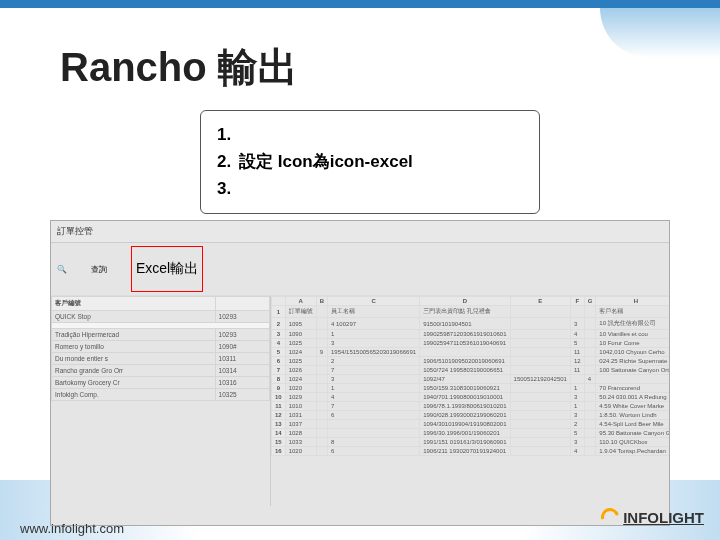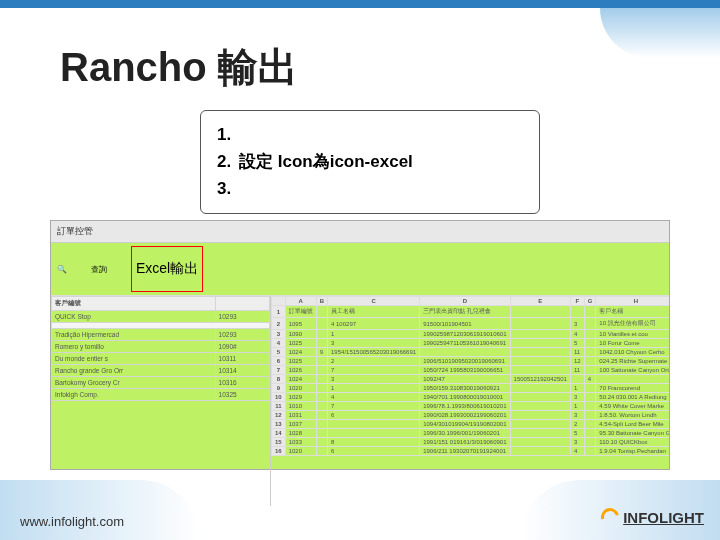--- a/index.html
+++ b/index.html
@@ -5,36 +5,36 @@
   * { margin: 0; padding: 0; box-sizing: border-box; }
   body { width: 720px; height: 540px; background: #fff; font-family: "Microsoft JhengHei", Arial, sans-serif; position: relative; overflow: hidden; }
   .top-bar { width: 100%; height: 8px; background: #2c7cc0; }
   .wave { position: absolute; top: 8px; right: 0; width: 120px; height: 50px; background: linear-gradient(180deg, rgba(100,170,220,0.6), rgba(255,255,255,0)); border-radius: 0 0 0 100px; }
   .left-wave { position: absolute; bottom: 0; left: 0; width: 200px; height: 60px; background: linear-gradient(90deg, rgba(100,170,220,0.4), rgba(255,255,255,0)); border-radius: 0 100px 0 0; }
   .right-wave { position: absolute; bottom: 0; right: 0; width: 200px; height: 60px; background: linear-gradient(-90deg, rgba(100,170,220,0.4), rgba(255,255,255,0)); border-radius: 100px 0 0 0; }
   .title { position: absolute; top: 40px; left: 60px; font-size: 40px; font-weight: bold; color: #222; }
   .steps-box { position: absolute; top: 110px; left: 200px; width: 340px; border: 1.5px solid #555; border-radius: 6px; padding: 10px 16px; background: #fff; }
   .step-row { display: flex; font-size: 17px; font-weight: bold; line-height: 1.6; }
   .step-num { width: 22px; }
-  .screenshot-area { position: absolute; top: 220px; left: 50px; width: 620px; height: 250px; border: 1px solid #aaa; font-size: 7px; background: #bef264; }
+  .screenshot-area { position: absolute; top: 220px; left: 50px; width: 620px; height: 306px; border: 1px solid #aaa; font-size: 7px; background: #e5e5e5; }
   .panel-header { background: #e8e8e8; padding: 4px 6px; font-size: 9px; color: #333; border-bottom: 1px solid #ccc; }
   .toolbar { padding: 3px 6px; display: flex; gap: 24px; align-items: center; font-size: 8px; border-bottom: 1px solid #ddd; }
   .search-icon::before { content: "🔍"; font-size: 8px; }
   .excel-btn { border: 1.5px solid red; padding: 13px 4px; font-size: 14px; }
   .split { display: flex; height: 210px; }
   .left-table { width: 220px; border-right: 1px solid #ccc; }
   .left-table table { width: 100%; border-collapse: collapse; font-size: 6.5px; }
   .left-table th, .left-table td { border: 0.5px solid #d5d5d5; padding: 2px 3px; text-align: left; color: #555; white-space: nowrap; overflow: hidden; }
   .left-table th { background: #eee; }
   .right-sheet { flex: 1; overflow: hidden; }
   .right-sheet table { border-collapse: collapse; font-size: 6px; width: 100%; }
   .right-sheet th, .right-sheet td { border: 0.5px solid #ddd; padding: 1px 3px; text-align: left; color: #555; white-space: nowrap; overflow: hidden; }
   .right-sheet .col-head { background: #e8e8e8; text-align: center; font-weight: bold; }
   .right-sheet .row-head { background: #e8e8e8; text-align: center; font-weight: bold; width: 14px; }
-  .footer-url { position: absolute; bottom: 11px; left: 20px; font-size: 13px; color: #333; z-index: 10; }
+  .footer-url { position: absolute; bottom: 4px; left: 20px; font-size: 13px; color: #333; z-index: 10; }
   .footer-logo { position: absolute; bottom: 14px; right: 16px; font-size: 15px; font-weight: bold; color: #333; z-index: 10; display: flex; align-items: center; gap: 4px; text-decoration: underline; }
   .logo-arc { display: inline-block; width: 18px; height: 18px; border: 3px solid orange; border-radius: 50%; border-right-color: transparent; border-bottom-color: transparent; transform: rotate(30deg); }
 </style>
 </head>
 <body>
 
 <div class="top-bar"></div>
 <div class="wave"></div>
 <div class="left-wave"></div>
 <div class="right-wave"></div>

